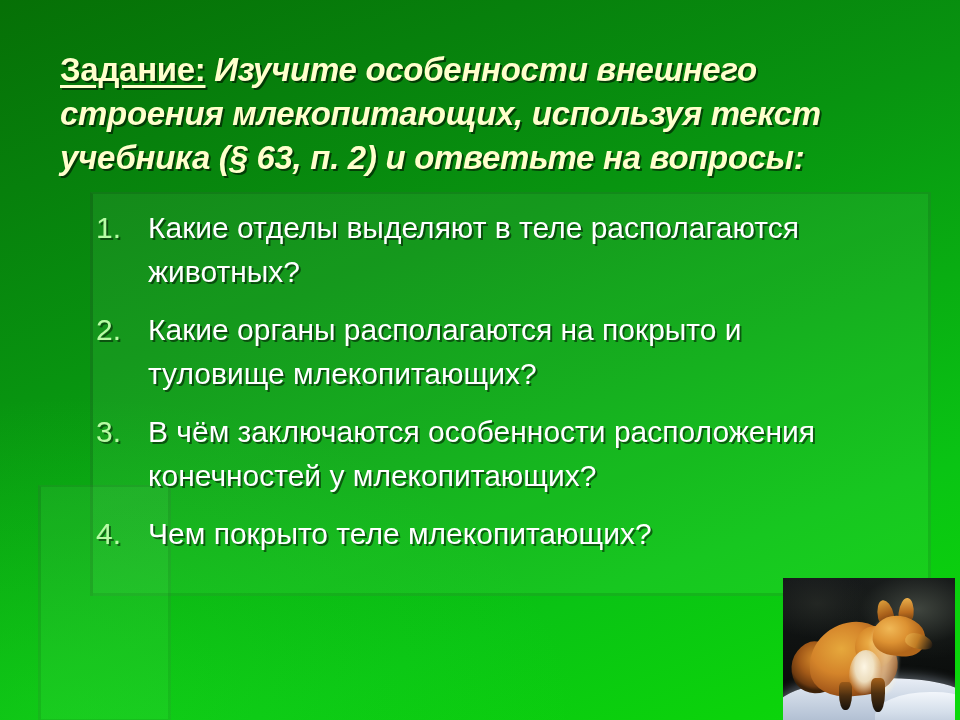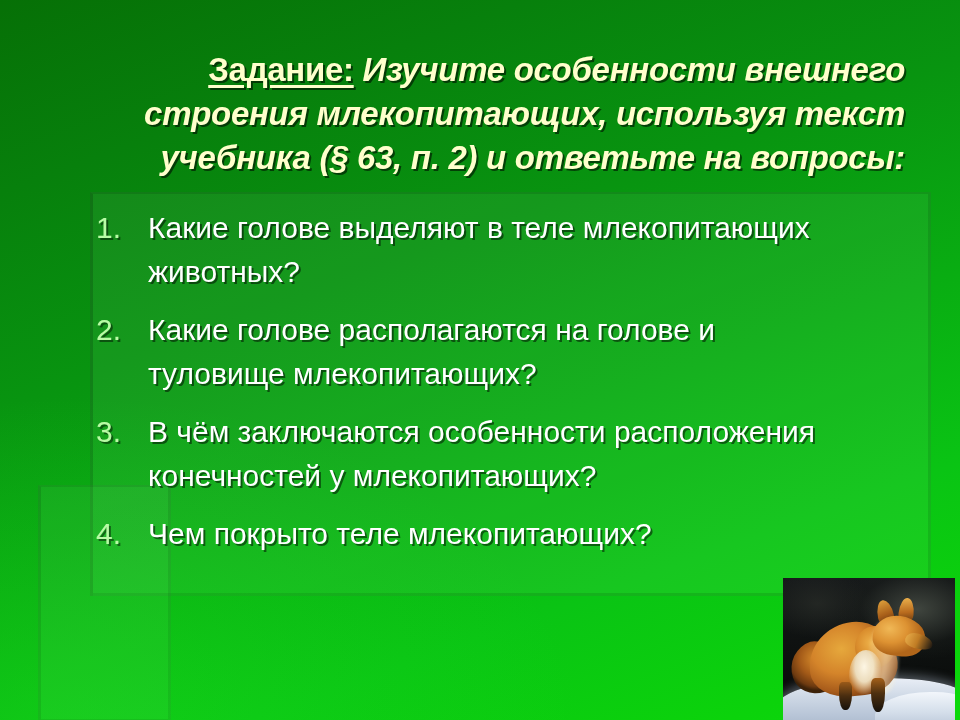--- a/index.html
+++ b/index.html
@@ -60,21 +60,21 @@
     width: 130px; height: 235px;
     border-left: 3px solid rgba(0,0,0,0.13);
     border-top: 2px solid rgba(0,0,0,0.09);
   }
 
   
   #title {
     position: absolute;
     left: 60px; top: 48px;
     width: 845px;
-    text-align: right;
+    text-align: left;
     font-size: 33px;
     font-weight: bold;
     font-style: italic;
     line-height: 44px;
     color: #FFFFCC;
     letter-spacing: -0.3px;
     text-shadow: 2px 2px 0 rgba(0,0,0,0.55);
     z-index: 30;
     white-space: pre-wrap;
   }
@@ -211,26 +211,26 @@
 
   <div class="panel" id="panel-main"></div>
   <div class="panel" id="panel-lower"></div>
 
   <div id="title"><span class="label">Задание:</span><span> Изучите особенности внешнего строения млекопитающих, используя текст учебника (§ 63, п. 2) и ответьте на вопросы:</span></div>
 
   <div id="qlist">
 
     <div class="qrow">
       <div class="qnum">1.</div>
-      <div class="qtext">Какие голове выделяют в теле млекопитающих животных?</div>
+      <div class="qtext">Какие отделы выделяют в теле располагаются животных?</div>
     </div>
 
     <div class="qrow">
       <div class="qnum">2.</div>
-      <div class="qtext">Какие голове располагаются на голове и туловище млекопитающих?</div>
+      <div class="qtext">Какие органы располагаются на покрыто и туловище млекопитающих?</div>
     </div>
 
     <div class="qrow">
       <div class="qnum">3.</div>
       <div class="qtext">В чём заключаются особенности расположения конечностей у млекопитающих?</div>
     </div>
 
     <div class="qrow">
       <div class="qnum">4.</div>
       <div class="qtext">Чем покрыто теле млекопитающих?</div>

